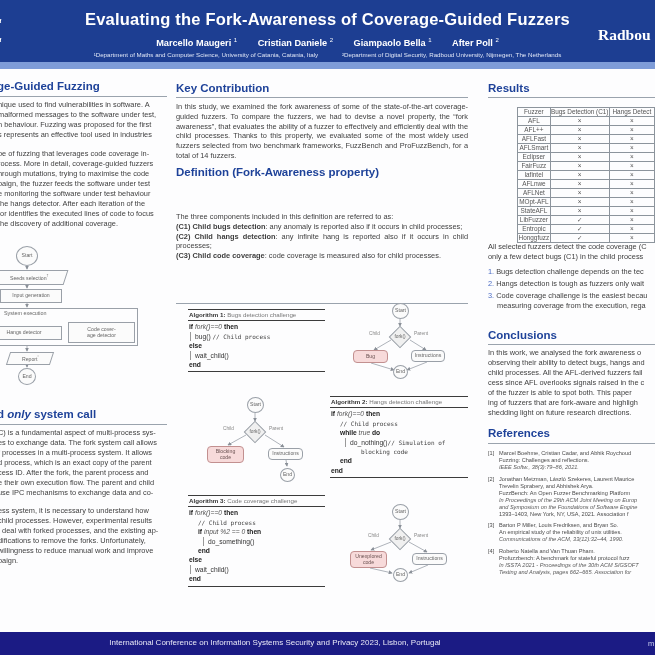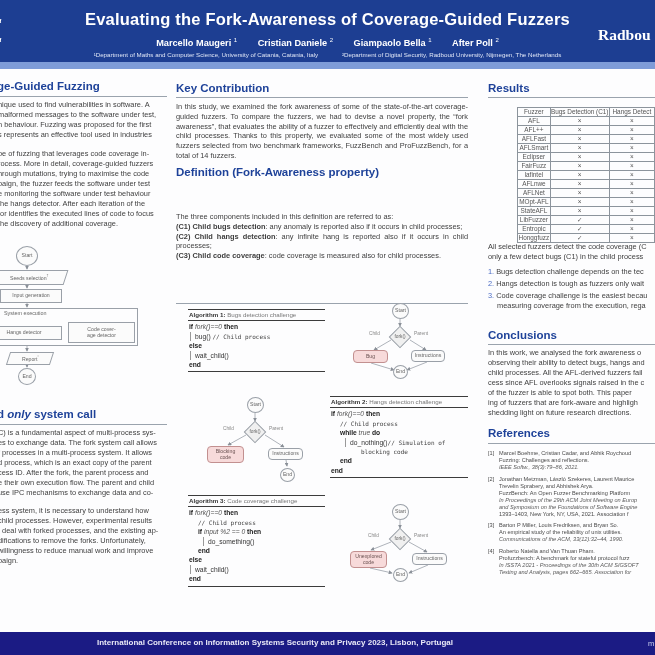--- a/index.html
+++ b/index.html
@@ -63,21 +63,21 @@
   .unskew{transform:skewX(18deg);}
   .syslabel{position:absolute;font-size:5.4px;color:#666;white-space:nowrap;}
   
   .refs{position:absolute;left:488px;top:450px;width:278px;}
   .ref{display:flex;font-size:5.6px;line-height:7px;color:#4a4a4a;margin-bottom:4.5px;}
   .ref .rn{width:11px;flex:none;}
   .ref .rl div{white-space:nowrap;}
   .ref .it{font-style:italic;color:#5a5a5a;}
   
   .ftr{position:absolute;left:0;top:632px;width:655px;height:23px;background:#1b1b84;}
-  .ftr-text{position:absolute;left:0;top:6px;width:550px;text-align:center;color:#e8e8f6;font-size:8px;font-weight:bold;}
+  .ftr-text{position:absolute;left:0;top:6px;width:550px;text-align:center;color:#e8e8f6;font-size:8px;}
   .ftr-frag{position:absolute;left:648px;top:7px;color:#cfd4f0;font-size:7.5px;}
 </style>
 </head>
 <body>
 
 <div id="poster">
 
   <svg width="0" height="0" style="position:absolute">
     <defs>
       <marker id="arw" viewBox="0 0 6 6" refX="5" refY="3" markerWidth="5" markerHeight="5" orient="auto">

